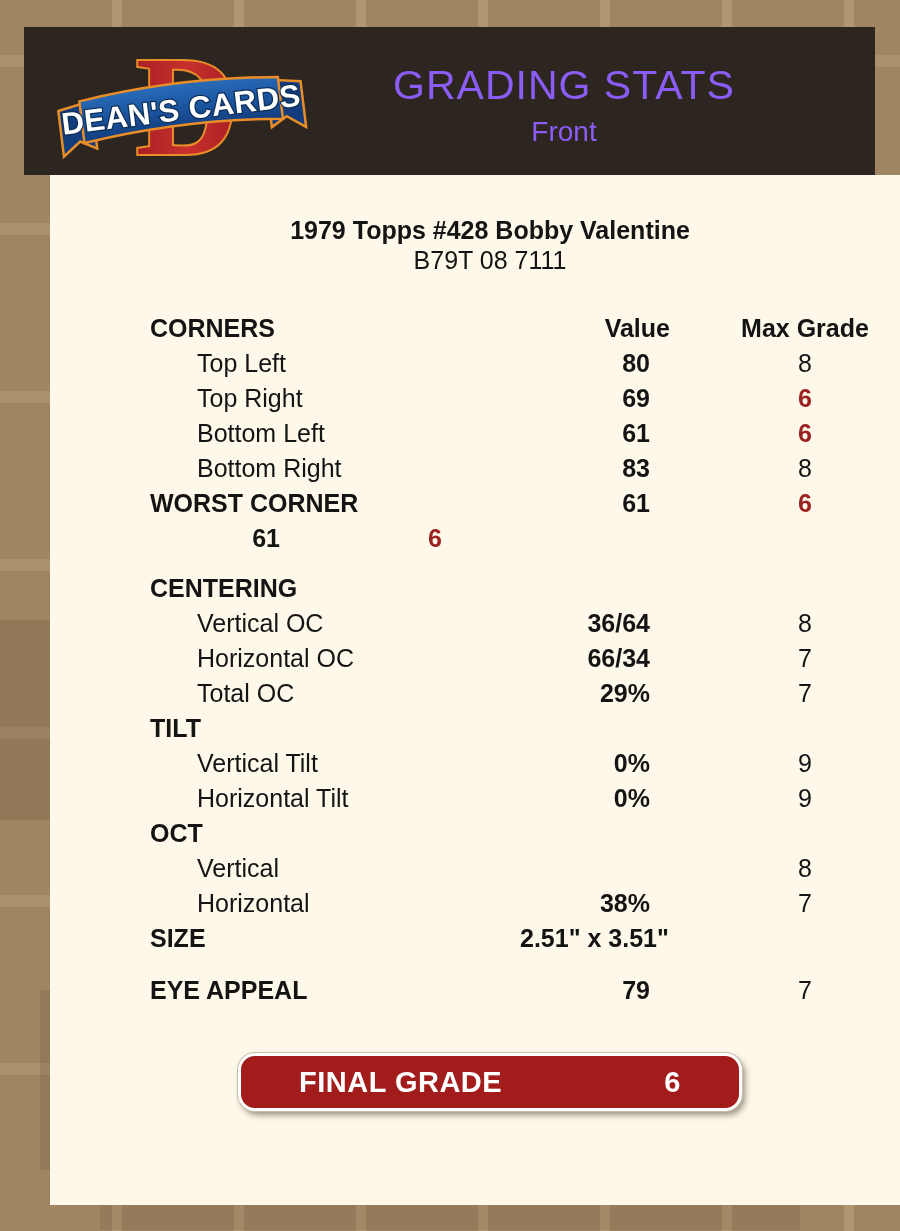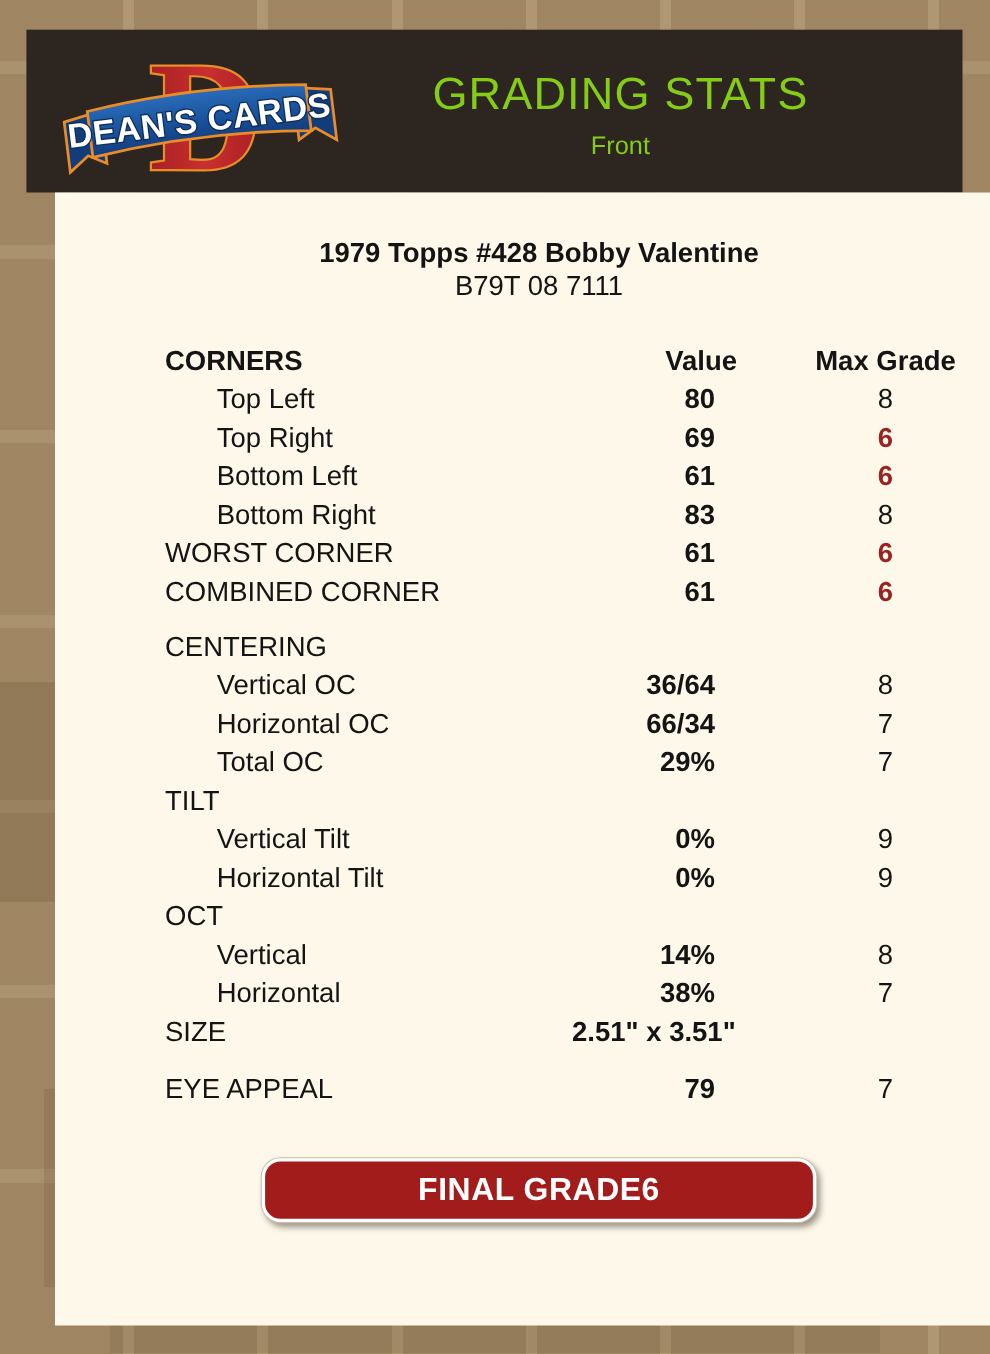--- a/index.html
+++ b/index.html
@@ -21,47 +21,47 @@
       repeating-linear-gradient(0deg, rgba(104,82,54,.12) 0 156px, rgba(205,186,152,.18) 156px 168px);
     background-repeat:no-repeat,no-repeat,no-repeat,no-repeat,no-repeat,repeat,repeat;
     background-size:140px 200px,150px 210px,160px 180px,130px 190px,700px 30px,auto,auto;
     background-position:0px 620px,870px 180px,40px 990px,860px 560px,100px 1200px,0 0,0 0;
   }
   .topbar{
     position:absolute;left:24px;top:27px;width:851px;height:148px;
     background:var(--header-bg,#2d2620);
   }
   .logo{position:absolute;left:28px;top:5px;width:260px;height:140px;}
-  .head-text{position:absolute;left:320px;top:32px;width:440px;text-align:center;color:#84cc16;}
+  .head-text{position:absolute;left:320px;top:32px;width:440px;text-align:center;color:#8b5cf6;}
   .head-title{font-size:41px;line-height:52px;letter-spacing:1px;}
-  .head-sub{font-size:23px;line-height:42px;}
+  .head-sub{font-size:28px;line-height:42px;}
   .panel{
     position:absolute;left:50px;top:175px;width:880px;height:1030px;
     background:var(--panel-bg,#fdf8e9);color:var(--text,#141414);
   }
   .card-title{margin-top:40px;text-align:center;font-size:25px;line-height:30px;font-weight:bold;}
   .card-serial{margin-top:0;text-align:center;font-size:25px;line-height:30px;}
   .gtable{margin-top:36px;}
   .trow{display:flex;align-items:baseline;padding:0 60px 0 100px;height:35px;line-height:35px;font-size:25px;}
   .tlabel{flex:1 1 auto;white-space:nowrap;}
   .tvalue{flex:0 0 130px;width:130px;text-align:right;white-space:nowrap;font-weight:bold;}
   .tmax{flex:0 0 130px;width:130px;margin-left:90px;text-align:center;white-space:nowrap;}
   .style-header .tlabel,.style-header .tvalue,.style-header .tmax{font-weight:bold;}
   .style-header .tvalue{position:relative;left:20px;}
-  .style-bold .tlabel{font-weight:normal;}
+  .style-bold .tlabel{font-weight:bold;}
   .style-indent .tlabel{padding-left:47px;}
   .tmax.red{color:var(--accent-red,#9b2221);font-weight:bold;}
   .rowgap.spacer{height:15px;}
   .rowgap.spacer2{height:17px;}
   .final-grade{
     width:504px;height:58px;margin:45px auto 0 auto;box-sizing:border-box;
     background:var(--button-red,#a31c1c);
     border:3px solid #ffffff;border-radius:17px;
     box-shadow:0 0 0 1px #c7bfae, 3px 4px 6px rgba(70,60,45,.55);
-    display:flex;align-items:center;justify-content:center;
+    display:flex;align-items:center;justify-content:space-between;
     padding:0 58px;cursor:pointer;
   }
   .final-grade span{color:#fff;font-size:29px;font-weight:bold;letter-spacing:.5px;}
 </style>
 </head>
 <body>
 
 <div class="page">
   <div class="collage"></div>
 
@@ -124,21 +124,20 @@
     <span class="tlabel">Bottom Right</span>
     <span class="tvalue">83</span>
     <span class="tmax">8</span>
   </div>
         <div class="trow style-bold">
     <span class="tlabel">WORST CORNER</span>
     <span class="tvalue">61</span>
     <span class="tmax red">6</span>
   </div>
         <div class="trow style-bold">
-    <span class="tlabel">COMBINED CORNER</span>
     <span class="tvalue">61</span>
     <span class="tmax red">6</span>
   </div>
         <div class="rowgap spacer"></div>
         <div class="trow style-bold">
     <span class="tlabel">CENTERING</span>
     <span class="tvalue"></span>
     <span class="tmax"></span>
   </div>
         <div class="trow style-indent">
@@ -171,21 +170,20 @@
     <span class="tvalue">0%</span>
     <span class="tmax">9</span>
   </div>
         <div class="trow style-bold">
     <span class="tlabel">OCT</span>
     <span class="tvalue"></span>
     <span class="tmax"></span>
   </div>
         <div class="trow style-indent">
     <span class="tlabel">Vertical</span>
-    <span class="tvalue">14%</span>
     <span class="tmax">8</span>
   </div>
         <div class="trow style-indent">
     <span class="tlabel">Horizontal</span>
     <span class="tvalue">38%</span>
     <span class="tmax">7</span>
   </div>
         <div class="trow style-bold">
     <span class="tlabel">SIZE</span>
     <span class="tvalue">2.51" x 3.51"</span>

